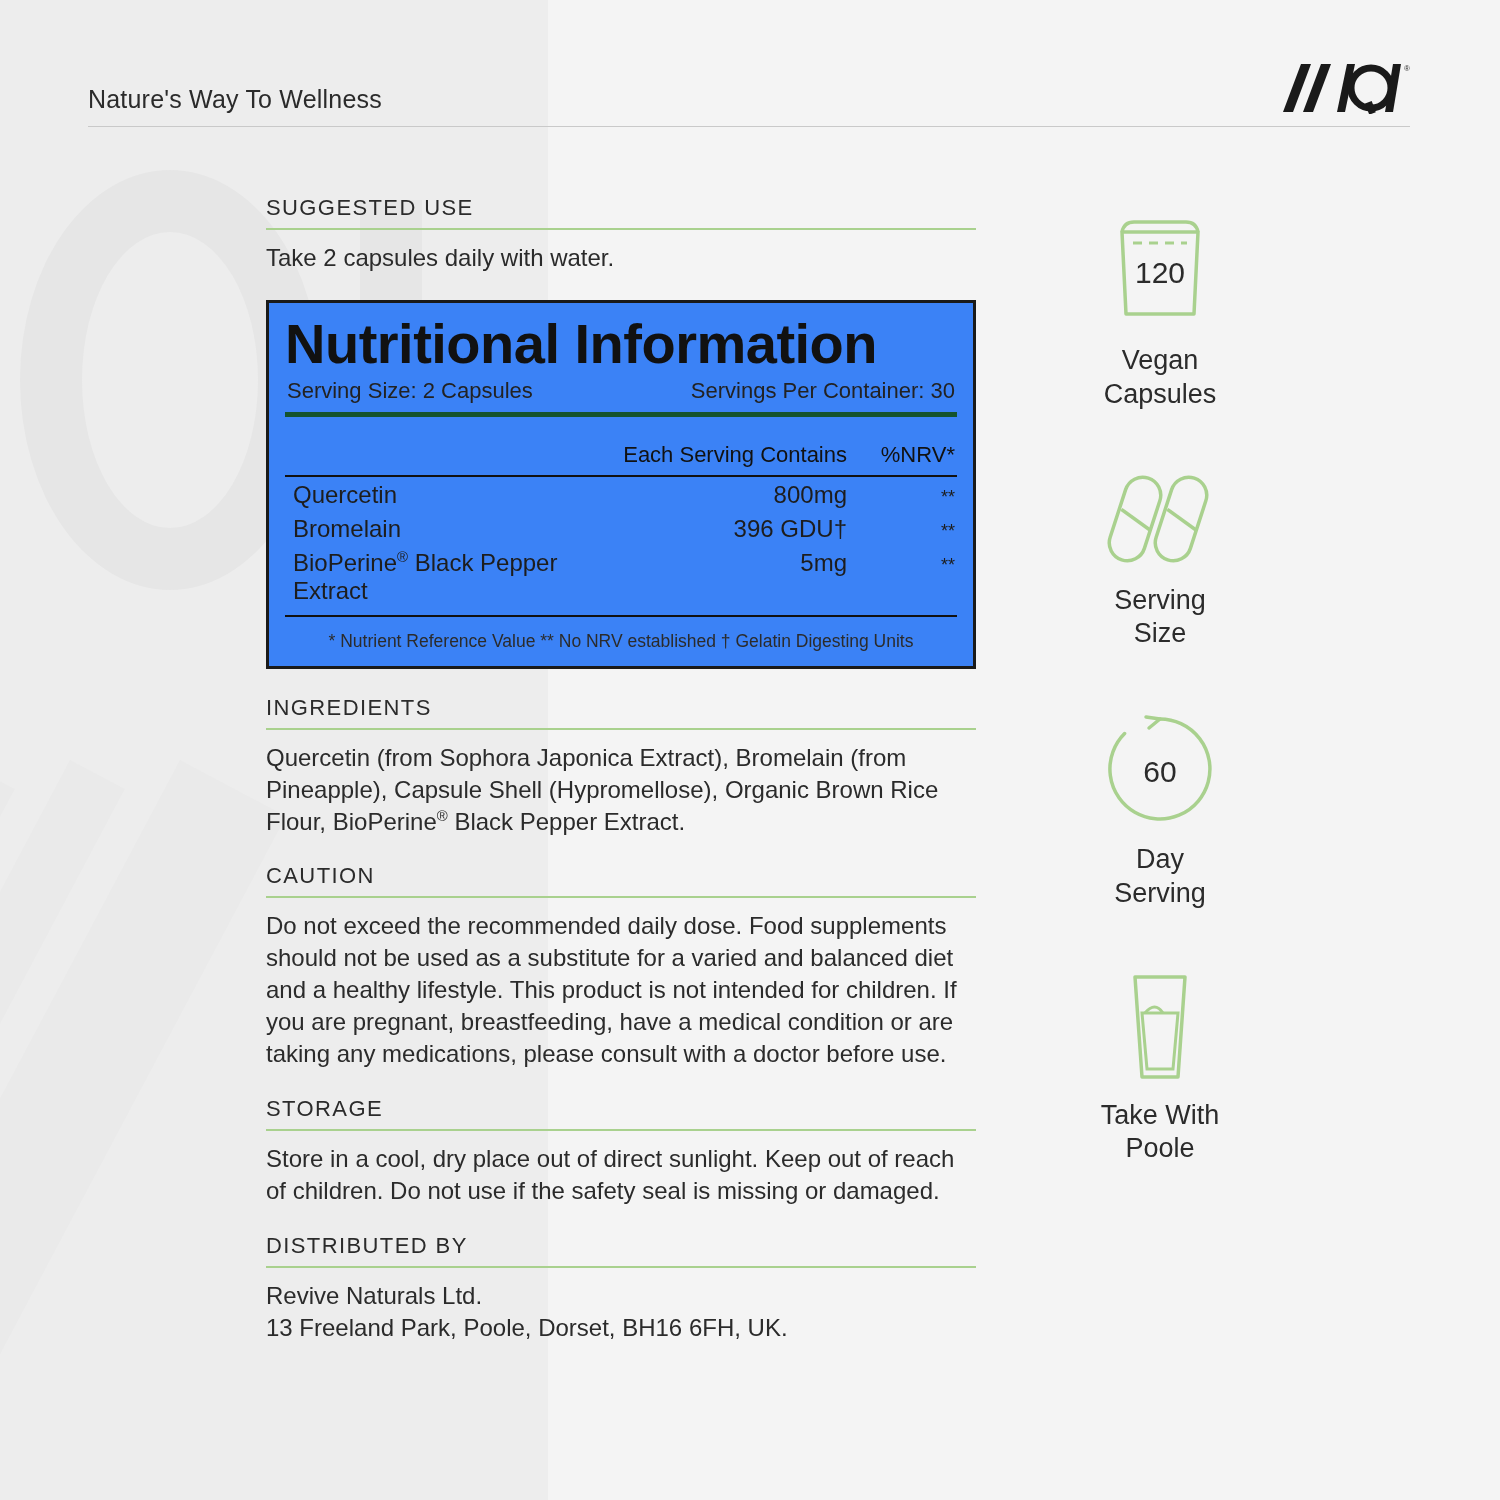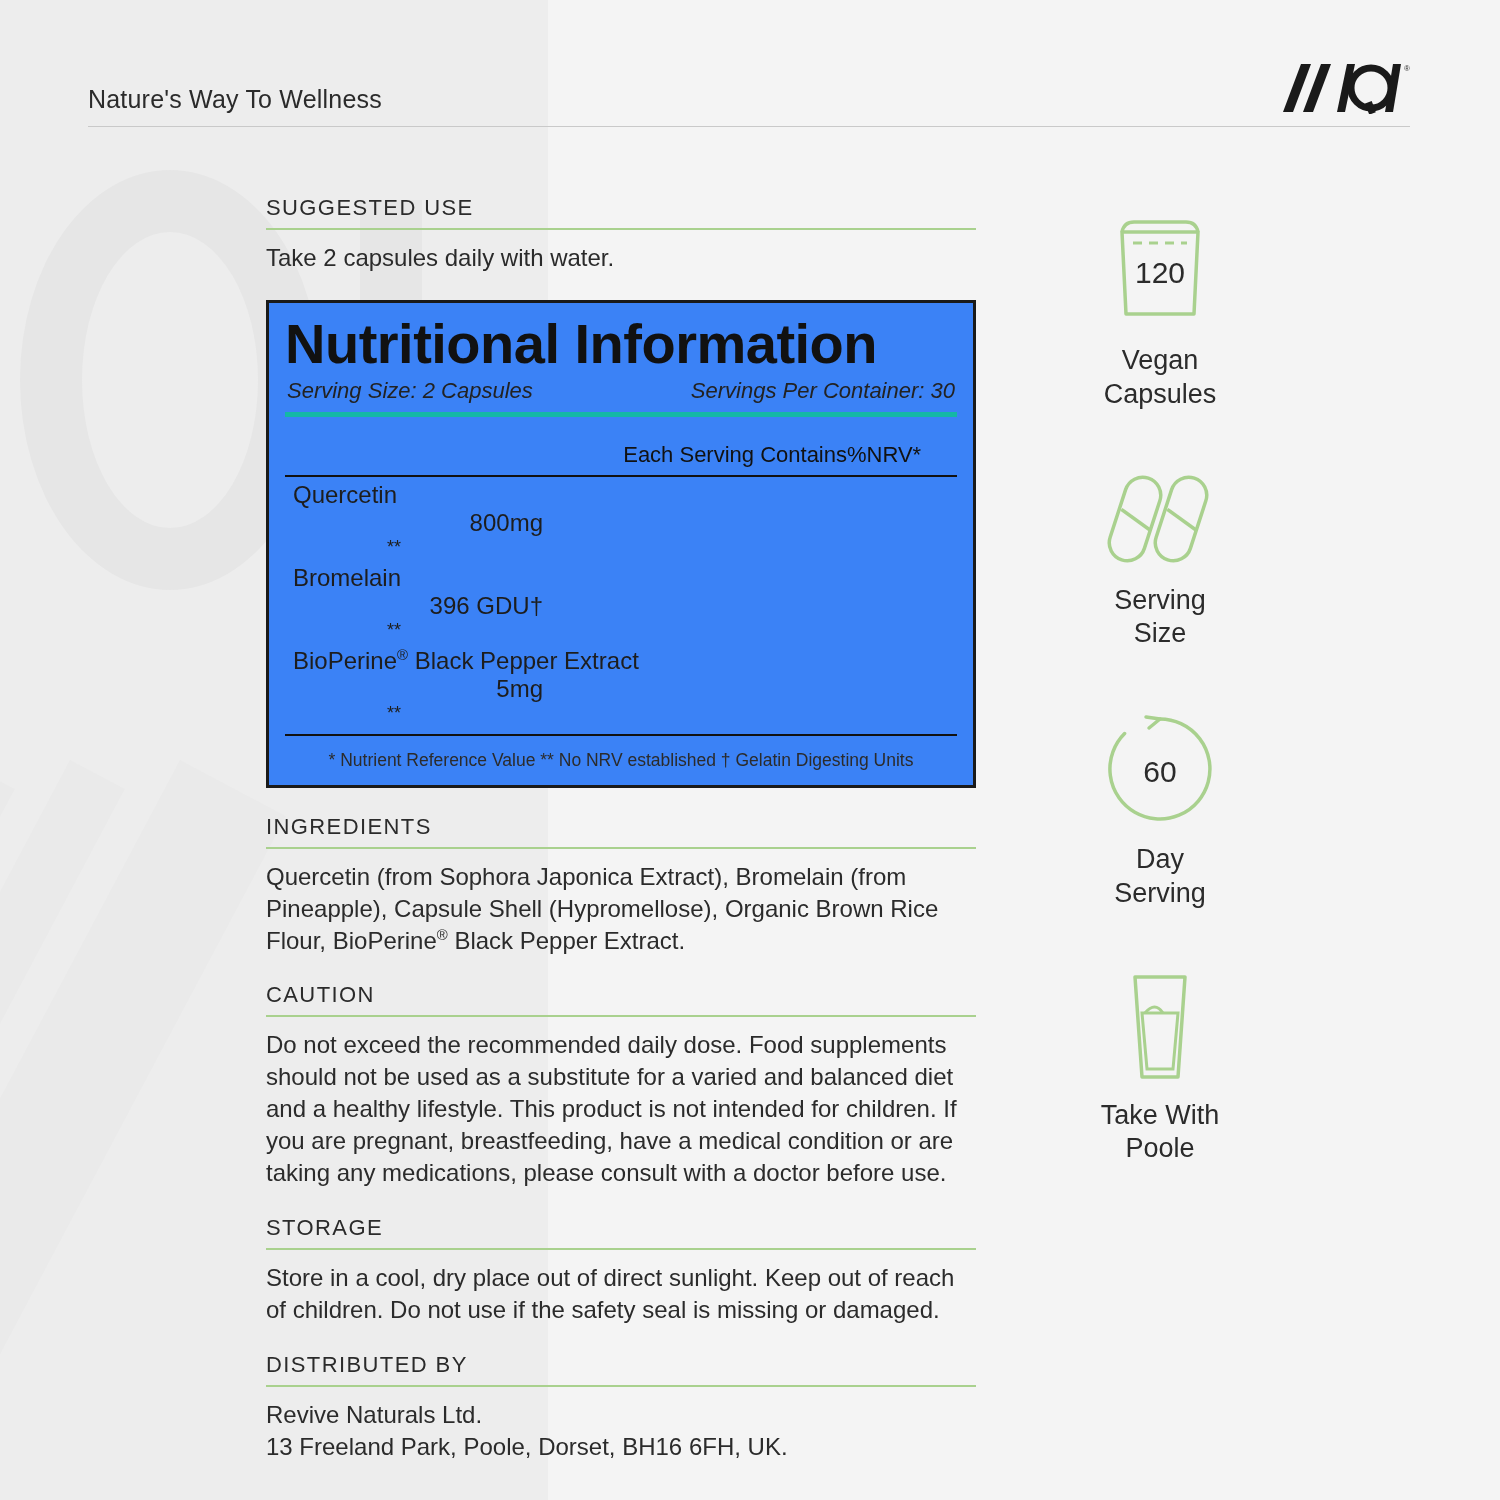--- a/index.html
+++ b/index.html
@@ -67,34 +67,32 @@
     background: #3b82f6;
     padding: 12px 16px 14px 16px;
   }
   .nutri-title {
     font-size: 56px; font-weight: bold; letter-spacing: -0.5px;
     line-height: 1.05; color: #111;
   }
   .nutri-serve {
     display: flex; justify-content: space-between;
     font-size: 22px; color: #222; padding: 4px 2px 8px 2px;
-    border-bottom: 5px solid #14b8a6;
-    font-style: italic;
+    border-bottom: 5px solid #14532d;
   }
   .nutri-colhead {
     display: flex; justify-content: flex-end; align-items: baseline;
     font-size: 22px; font-weight: normal; color: #111;
     padding: 25px 2px 7px 0; border-bottom: 2px solid #111;
   }
   .nutri-colhead .c-amt { width: 300px; text-align: right; }
-  .nutri-colhead .c-nrv { width: 108px; }
+  .nutri-colhead .c-nrv { width: 108px; text-align: right; }
   .nutri-row {
     display: flex; align-items: baseline; font-size: 24px; color: #1d1d1d;
     padding: 4px 2px 2px 8px;
-    flex-direction: column;
   }
   .nutri-row .r-name { flex: 1; }
   .nutri-row .r-amt { width: 250px; text-align: right; }
   .nutri-row .r-nrv { width: 108px; text-align: right; font-size: 18px; }
   .nutri-foot {
     margin-top: 8px; padding-top: 14px; border-top: 2px solid #111;
     font-size: 17.5px; color: #2b2b2b; text-align: center;
   }
   sup { font-size: .62em; vertical-align: super; }
 

